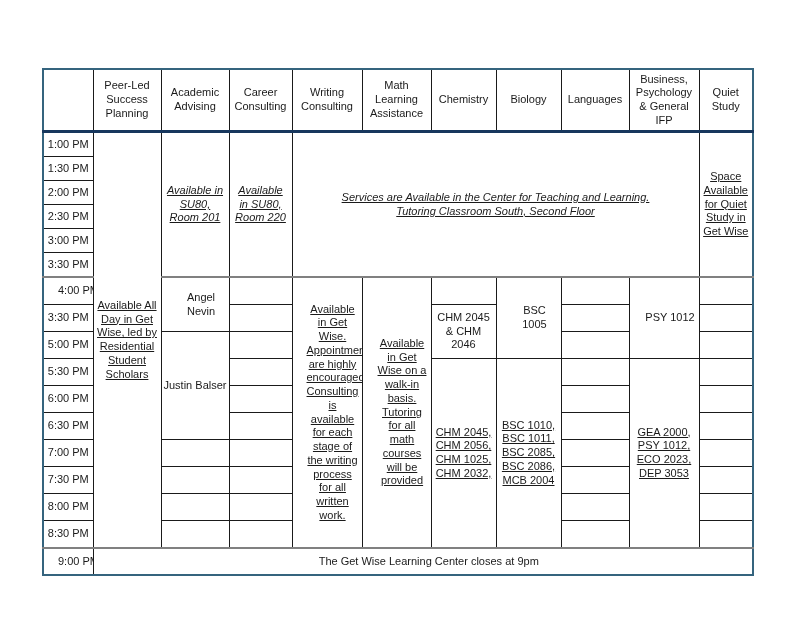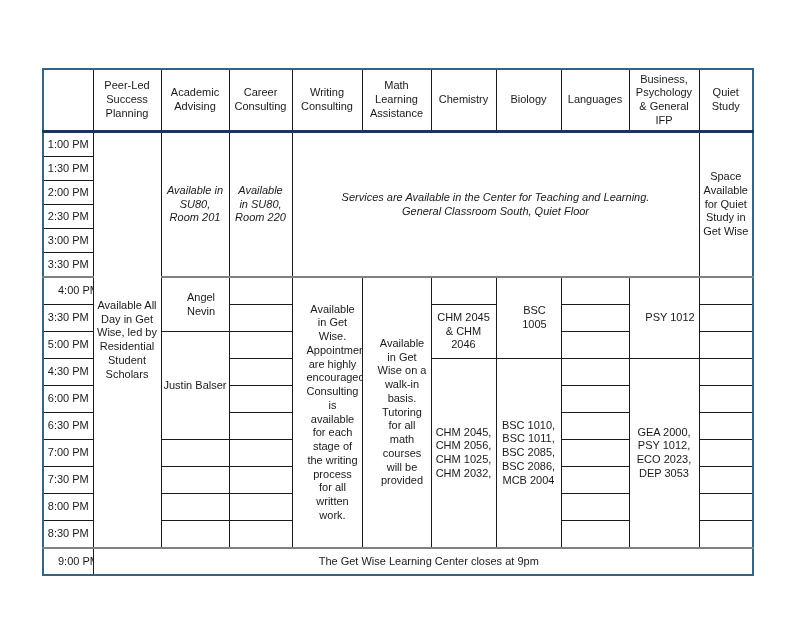--- a/index.html
+++ b/index.html
@@ -30,21 +30,21 @@
   tr.header-row th{
     height:58px;border-bottom:3px solid var(--header-sep);
     background:var(--bg);
   }
   tr.slot-a td{height:21px;}
   tr.slot-b td{height:24px;}
   tr.closing-row td{height:23px;margin-top:28px;}
   td.time{white-space:nowrap;}
   .italic{font-style:italic;}
   tr.heavy-top > td{border-top:2px solid var(--line-heavy);padding-left:14px;}
-  td.note-cell{padding:2px 3px;}
+  td.note-cell{padding:2px 3px;text-decoration:underline;}
 </style>
 </head>
 <body>
 
 <div class="schedule-wrap">
 <table class="schedule">
   <colgroup>
     <col style="width:50px">
         <col style="width:68px">
         <col style="width:68px">
@@ -73,21 +73,21 @@
     <th>Quiet Study</th>
   </tr>
 
   <tr class="slot-a">
     <td class="time">1:00 PM</td>
     <td rowspan="16" class="note-cell">Available All Day in Get Wise, led by Residential Student Scholars</td>
     <td rowspan="6" class="italic note-cell">Available in SU80, Room 201</td>
     <td rowspan="6" class="italic note-cell">Available in SU80, Room 220</td>
     <td colspan="6" rowspan="6" class="italic note-cell">
       <div>Services are Available in the Center for Teaching and Learning.</div>
-      <div>General Classroom South, Quiet Floor</div>
+      <div>Tutoring Classroom South, Second Floor</div>
     </td>
     <td rowspan="6" class="note-cell">Space Available for Quiet Study in Get Wise</td>
   </tr>
   <tr class="slot-a">
     <td class="time">1:30 PM</td>
   </tr>
   <tr class="slot-a">
     <td class="time">2:00 PM</td>
   </tr>
   <tr class="slot-a">
@@ -123,21 +123,21 @@
 
   <tr class="slot-b">
     <td class="time">5:00 PM</td>
     <td rowspan="4">Justin Balser</td>
     <td></td>
     <td></td>
     <td></td>
   </tr>
 
   <tr class="slot-b">
-    <td class="time">4:30 PM</td>
+    <td class="time">5:30 PM</td>
     <td></td>
     <td rowspan="7" class="note-cell">CHM 2045, CHM 2056, CHM 1025, CHM 2032,</td>
     <td rowspan="7" class="note-cell">BSC 1010, BSC 1011, BSC 2085, BSC 2086, MCB 2004</td>
     <td></td>
     <td rowspan="7" class="note-cell">GEA 2000, PSY 1012, ECO 2023, DEP 3053</td>
     <td></td>
   </tr>
 
   <tr class="slot-b">
     <td class="time">6:00 PM</td>

